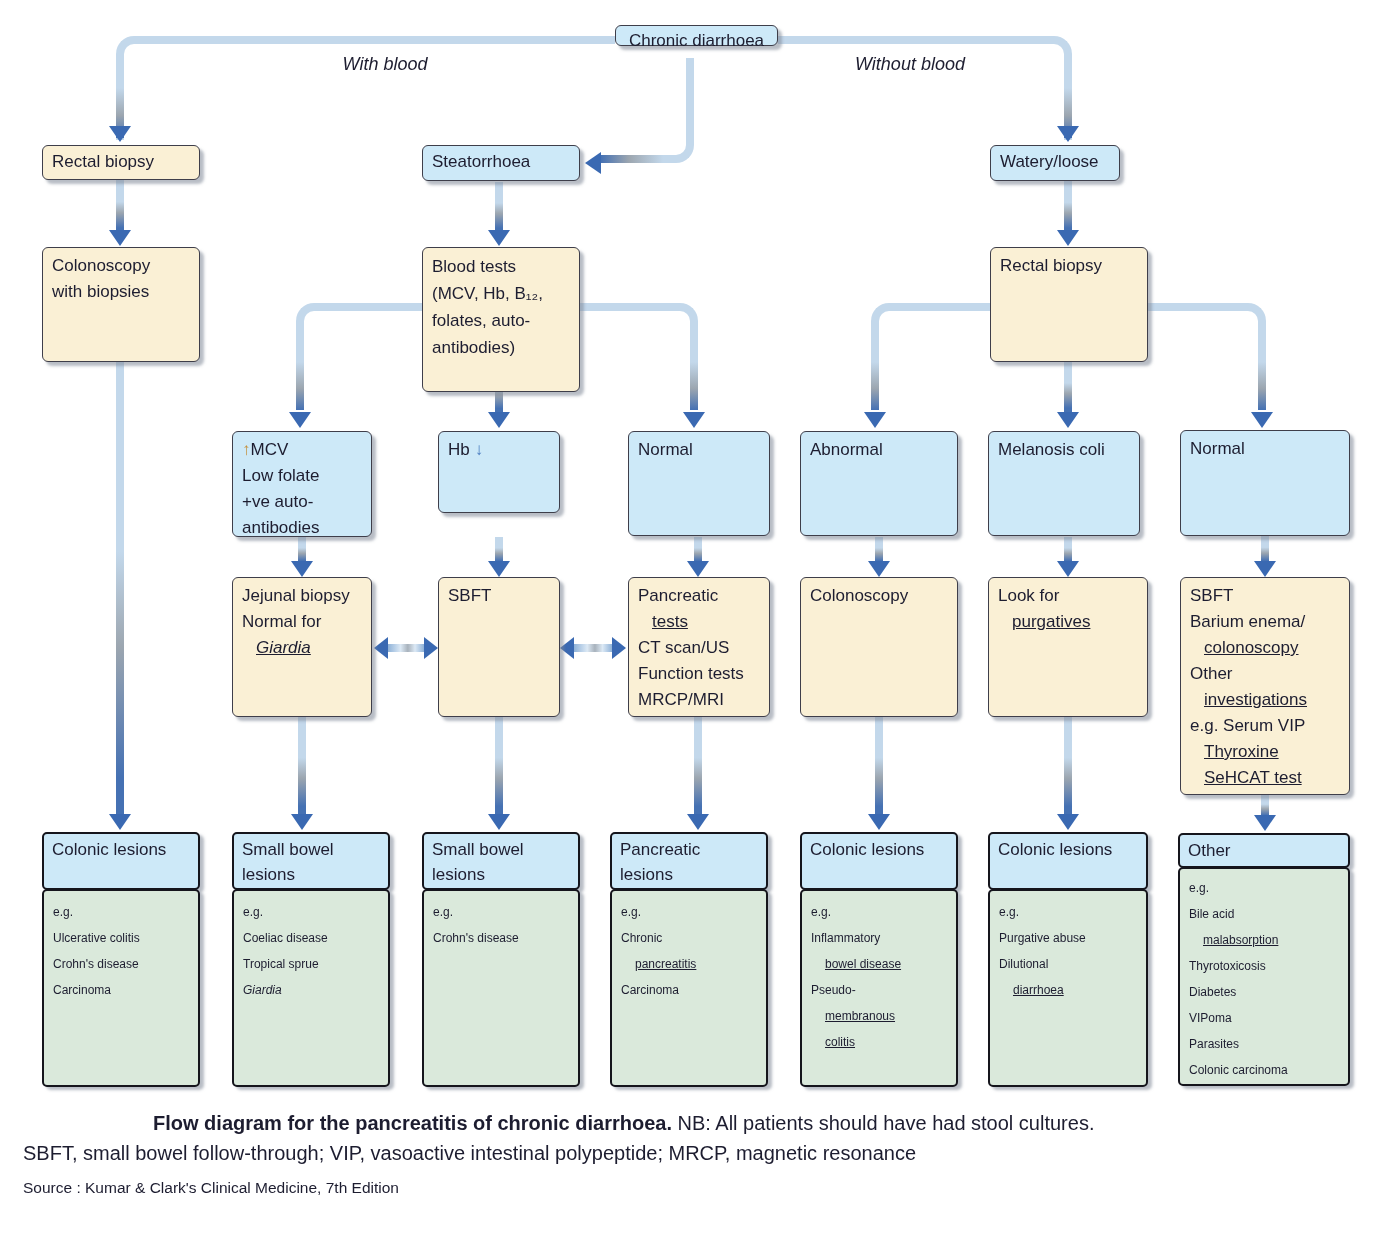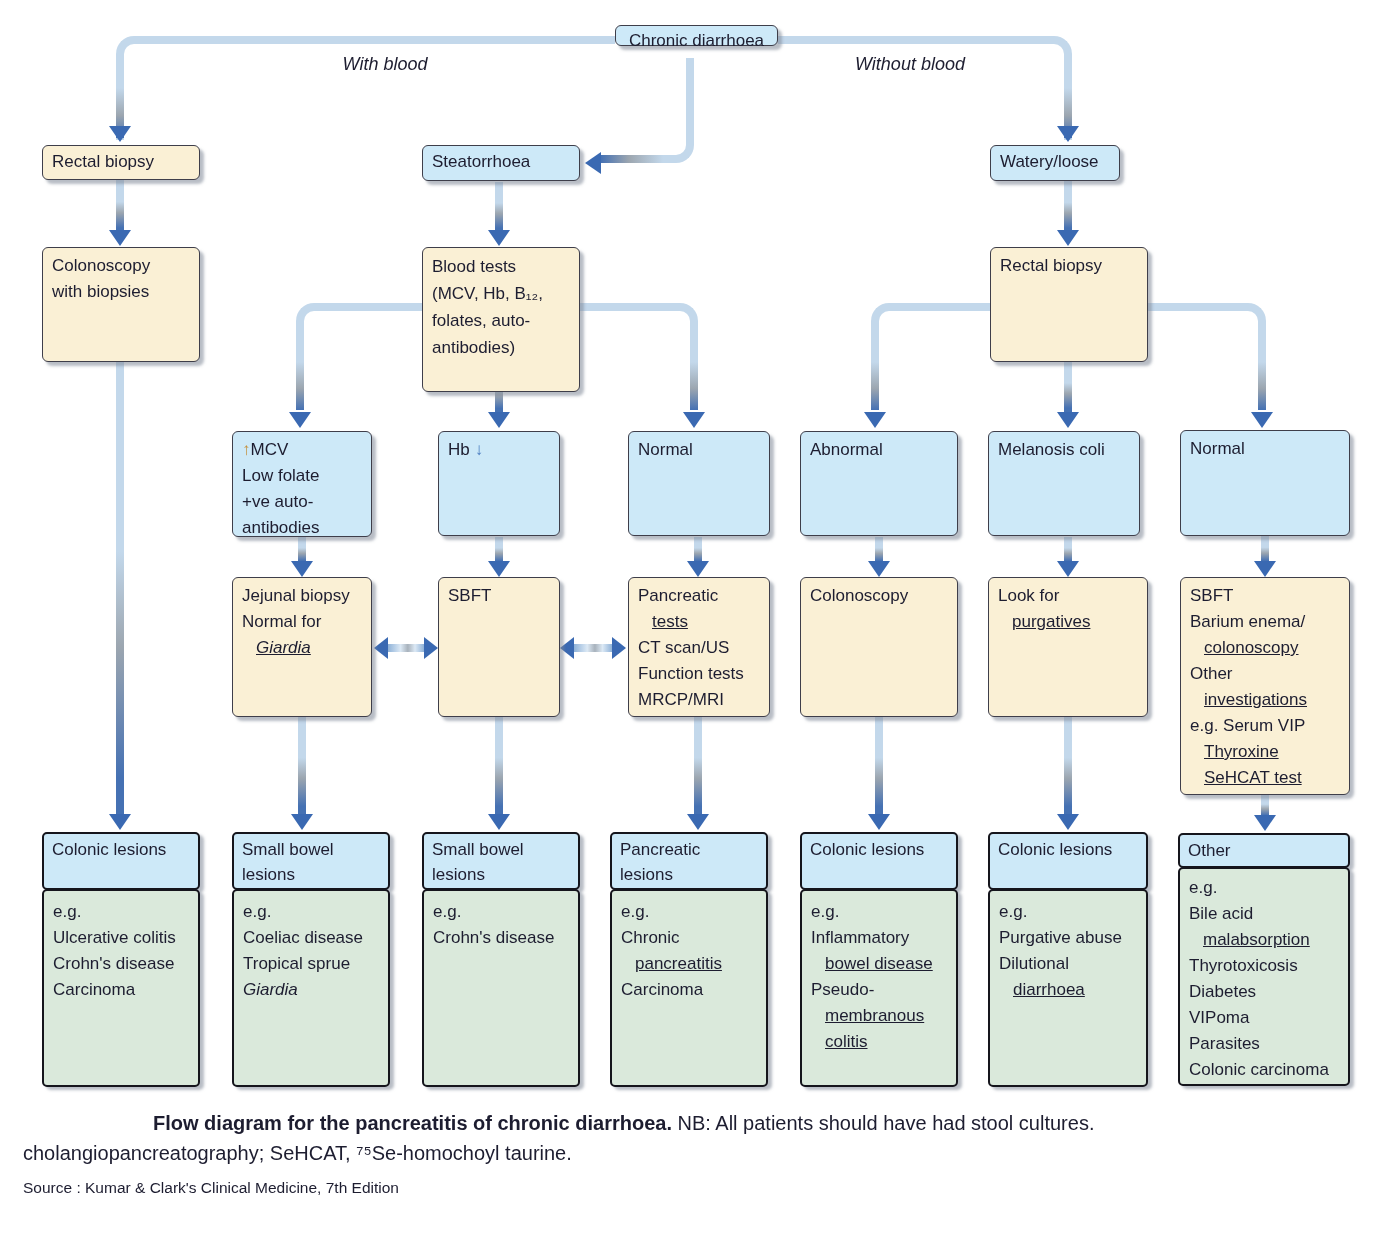--- a/index.html
+++ b/index.html
@@ -22,21 +22,21 @@
   .gold{color:#c4913d;}
   .bluedn{color:#4a7cc0;margin-left:5px;}
 
   
   .res{position:absolute;z-index:5;}
   .res .rhead{background:var(--blue);border:2.5px solid #15151c;border-radius:5px;
        box-shadow:4px 3px 3px rgba(125,135,150,.55);
        font-size:17px;line-height:25px;padding:3px 8px;box-sizing:border-box;}
   .res .rbody{background:var(--green);border:2.5px solid #15151c;border-radius:5px;
        box-shadow:4px 3px 3px rgba(125,135,150,.55);
-       font-size:17px;line-height:26px;padding:8px 9px;box-sizing:border-box;margin-top:-1px;}
+       font-size:12px;line-height:26px;padding:8px 9px;box-sizing:border-box;margin-top:-1px;}
 
   
   .lcon{position:absolute;z-index:1;box-sizing:border-box;}
   .tl{border-top:8px solid var(--pipe);border-left:8px solid var(--pipe);border-top-left-radius:18px;}
   .tr{border-top:8px solid var(--pipe);border-right:8px solid var(--pipe);border-top-right-radius:18px;}
   .br{border-bottom:8px solid var(--pipe);border-right:8px solid var(--pipe);border-bottom-right-radius:18px;}
   .vp{position:absolute;width:8px;z-index:1;
       background:linear-gradient(180deg,var(--pipe) 0%,var(--pipe) 42%,var(--pipe-gray) 63%,var(--pipe-blue) 92%,var(--pipe-blue) 100%);}
   .seg{position:absolute;width:8px;height:48px;z-index:2;
       background:linear-gradient(180deg,var(--pipe) 0%,var(--pipe-gray) 55%,var(--pipe-blue) 100%);}
@@ -168,21 +168,21 @@
   </div>
 
   <div class="box tan" style="left:990px;top:247px;width:158px;height:115px">Rectal biopsy</div>
 
   <div class="box blu" style="left:232px;top:431px;width:140px;height:106px">
     <div class="ln"><span class="gold">↑</span><span>MCV</span></div>
     <div class="ln">Low folate</div>
     <div class="ln">+ve auto-</div>
     <div class="ln">antibodies</div>
   </div>
-  <div class="box blu" style="left:438px;top:431px;width:122px;height:105px">
+  <div class="box blu" style="left:438px;top:431px;width:122px;height:82px">
     <div class="ln"><span>Hb</span><span class="bluedn">↓</span></div>
   </div>
   <div class="box blu" style="left:628px;top:431px;width:142px;height:105px">Normal</div>
   <div class="box blu" style="left:800px;top:431px;width:158px;height:105px">Abnormal</div>
   <div class="box blu" style="left:988px;top:431px;width:152px;height:105px">Melanosis coli</div>
   <div class="box blu" style="left:1180px;top:430px;width:170px;height:106px">Normal</div>
 
   <div class="box tan" style="left:232px;top:577px;width:140px;height:140px">
     <div class="ln">Jejunal biopsy</div>
     <div class="ln">Normal for</div>
@@ -298,17 +298,17 @@
       <div class="ln">Thyrotoxicosis</div>
       <div class="ln">Diabetes</div>
       <div class="ln">VIPoma</div>
       <div class="ln">Parasites</div>
       <div class="ln">Colonic carcinoma</div>
     </div>
   </div>
 
   <div class="caption">
     <div class="l1"><span class="b">Flow diagram for the pancreatitis of chronic diarrhoea.</span><span> NB: All patients should have had stool cultures.</span></div>
-    <div>cholangiopancreatography; SeHCAT, ⁷⁵Se-homochoyl taurine.</div>
+    <div>SBFT, small bowel follow-through; VIP, vasoactive intestinal polypeptide; MRCP, magnetic resonance</div>
     <div class="src">Source : Kumar &amp; Clark's Clinical Medicine, 7th Edition</div>
   </div>
 
 </div>
 
 </body></html>

